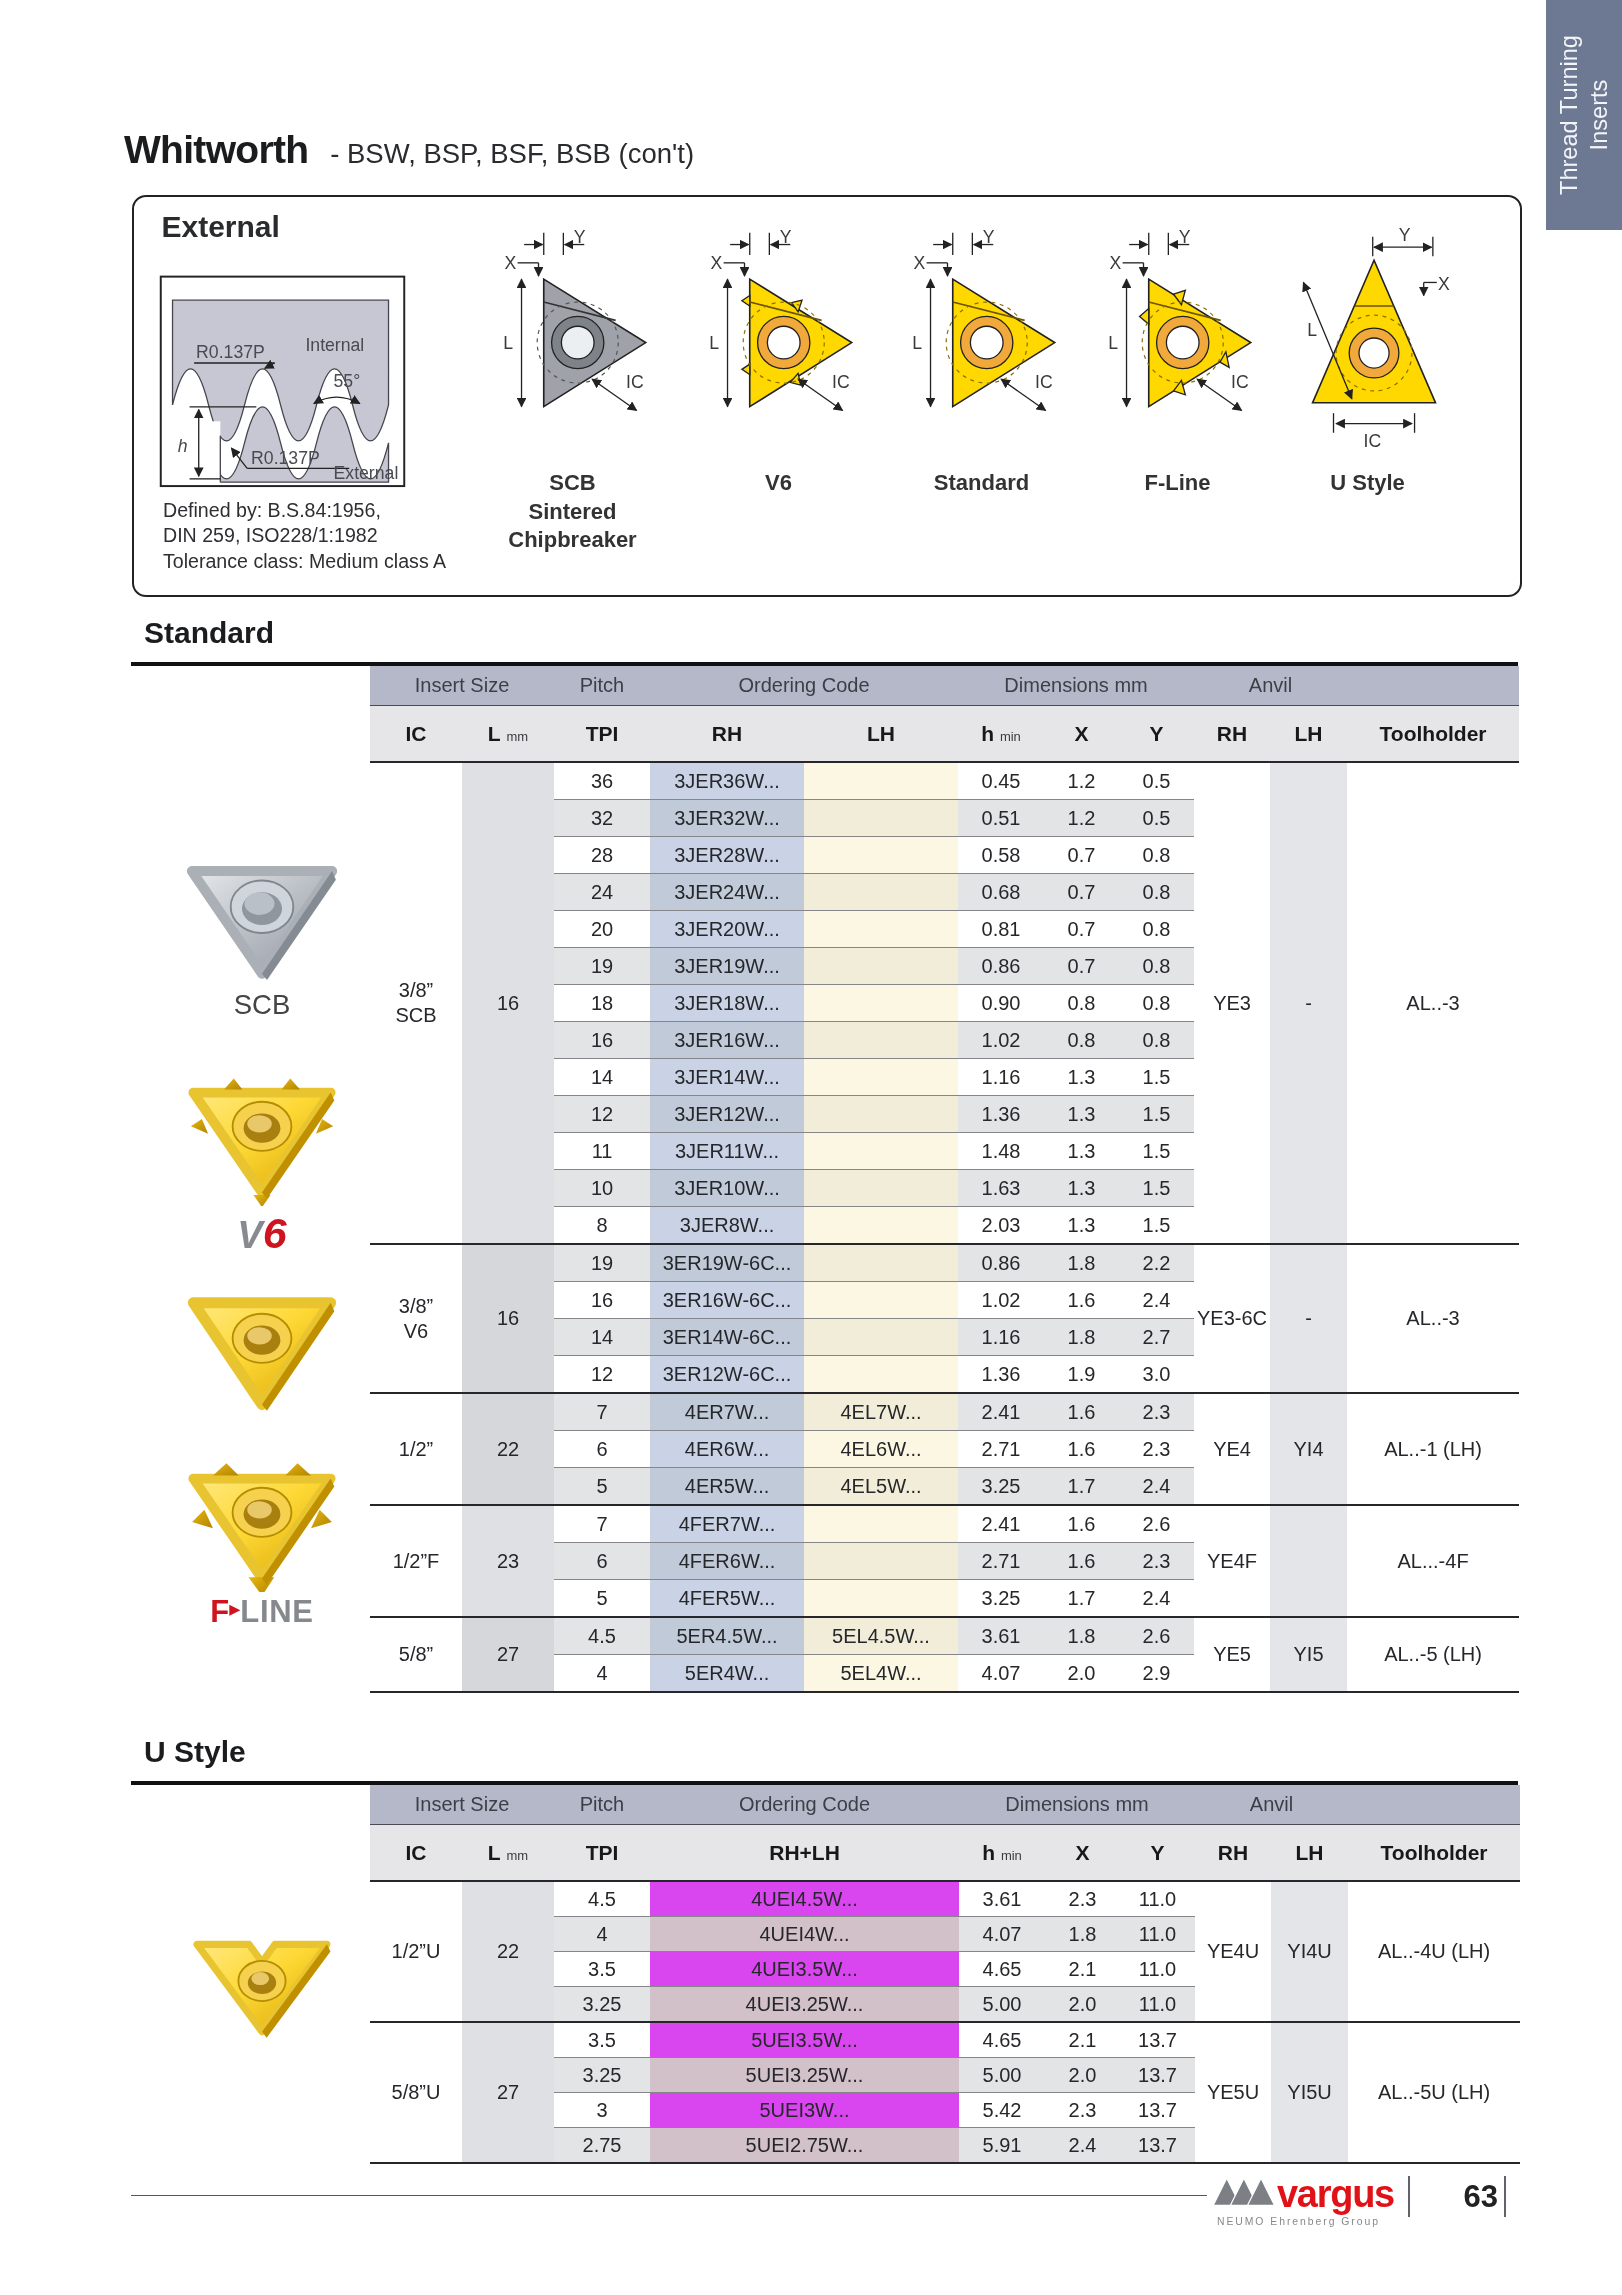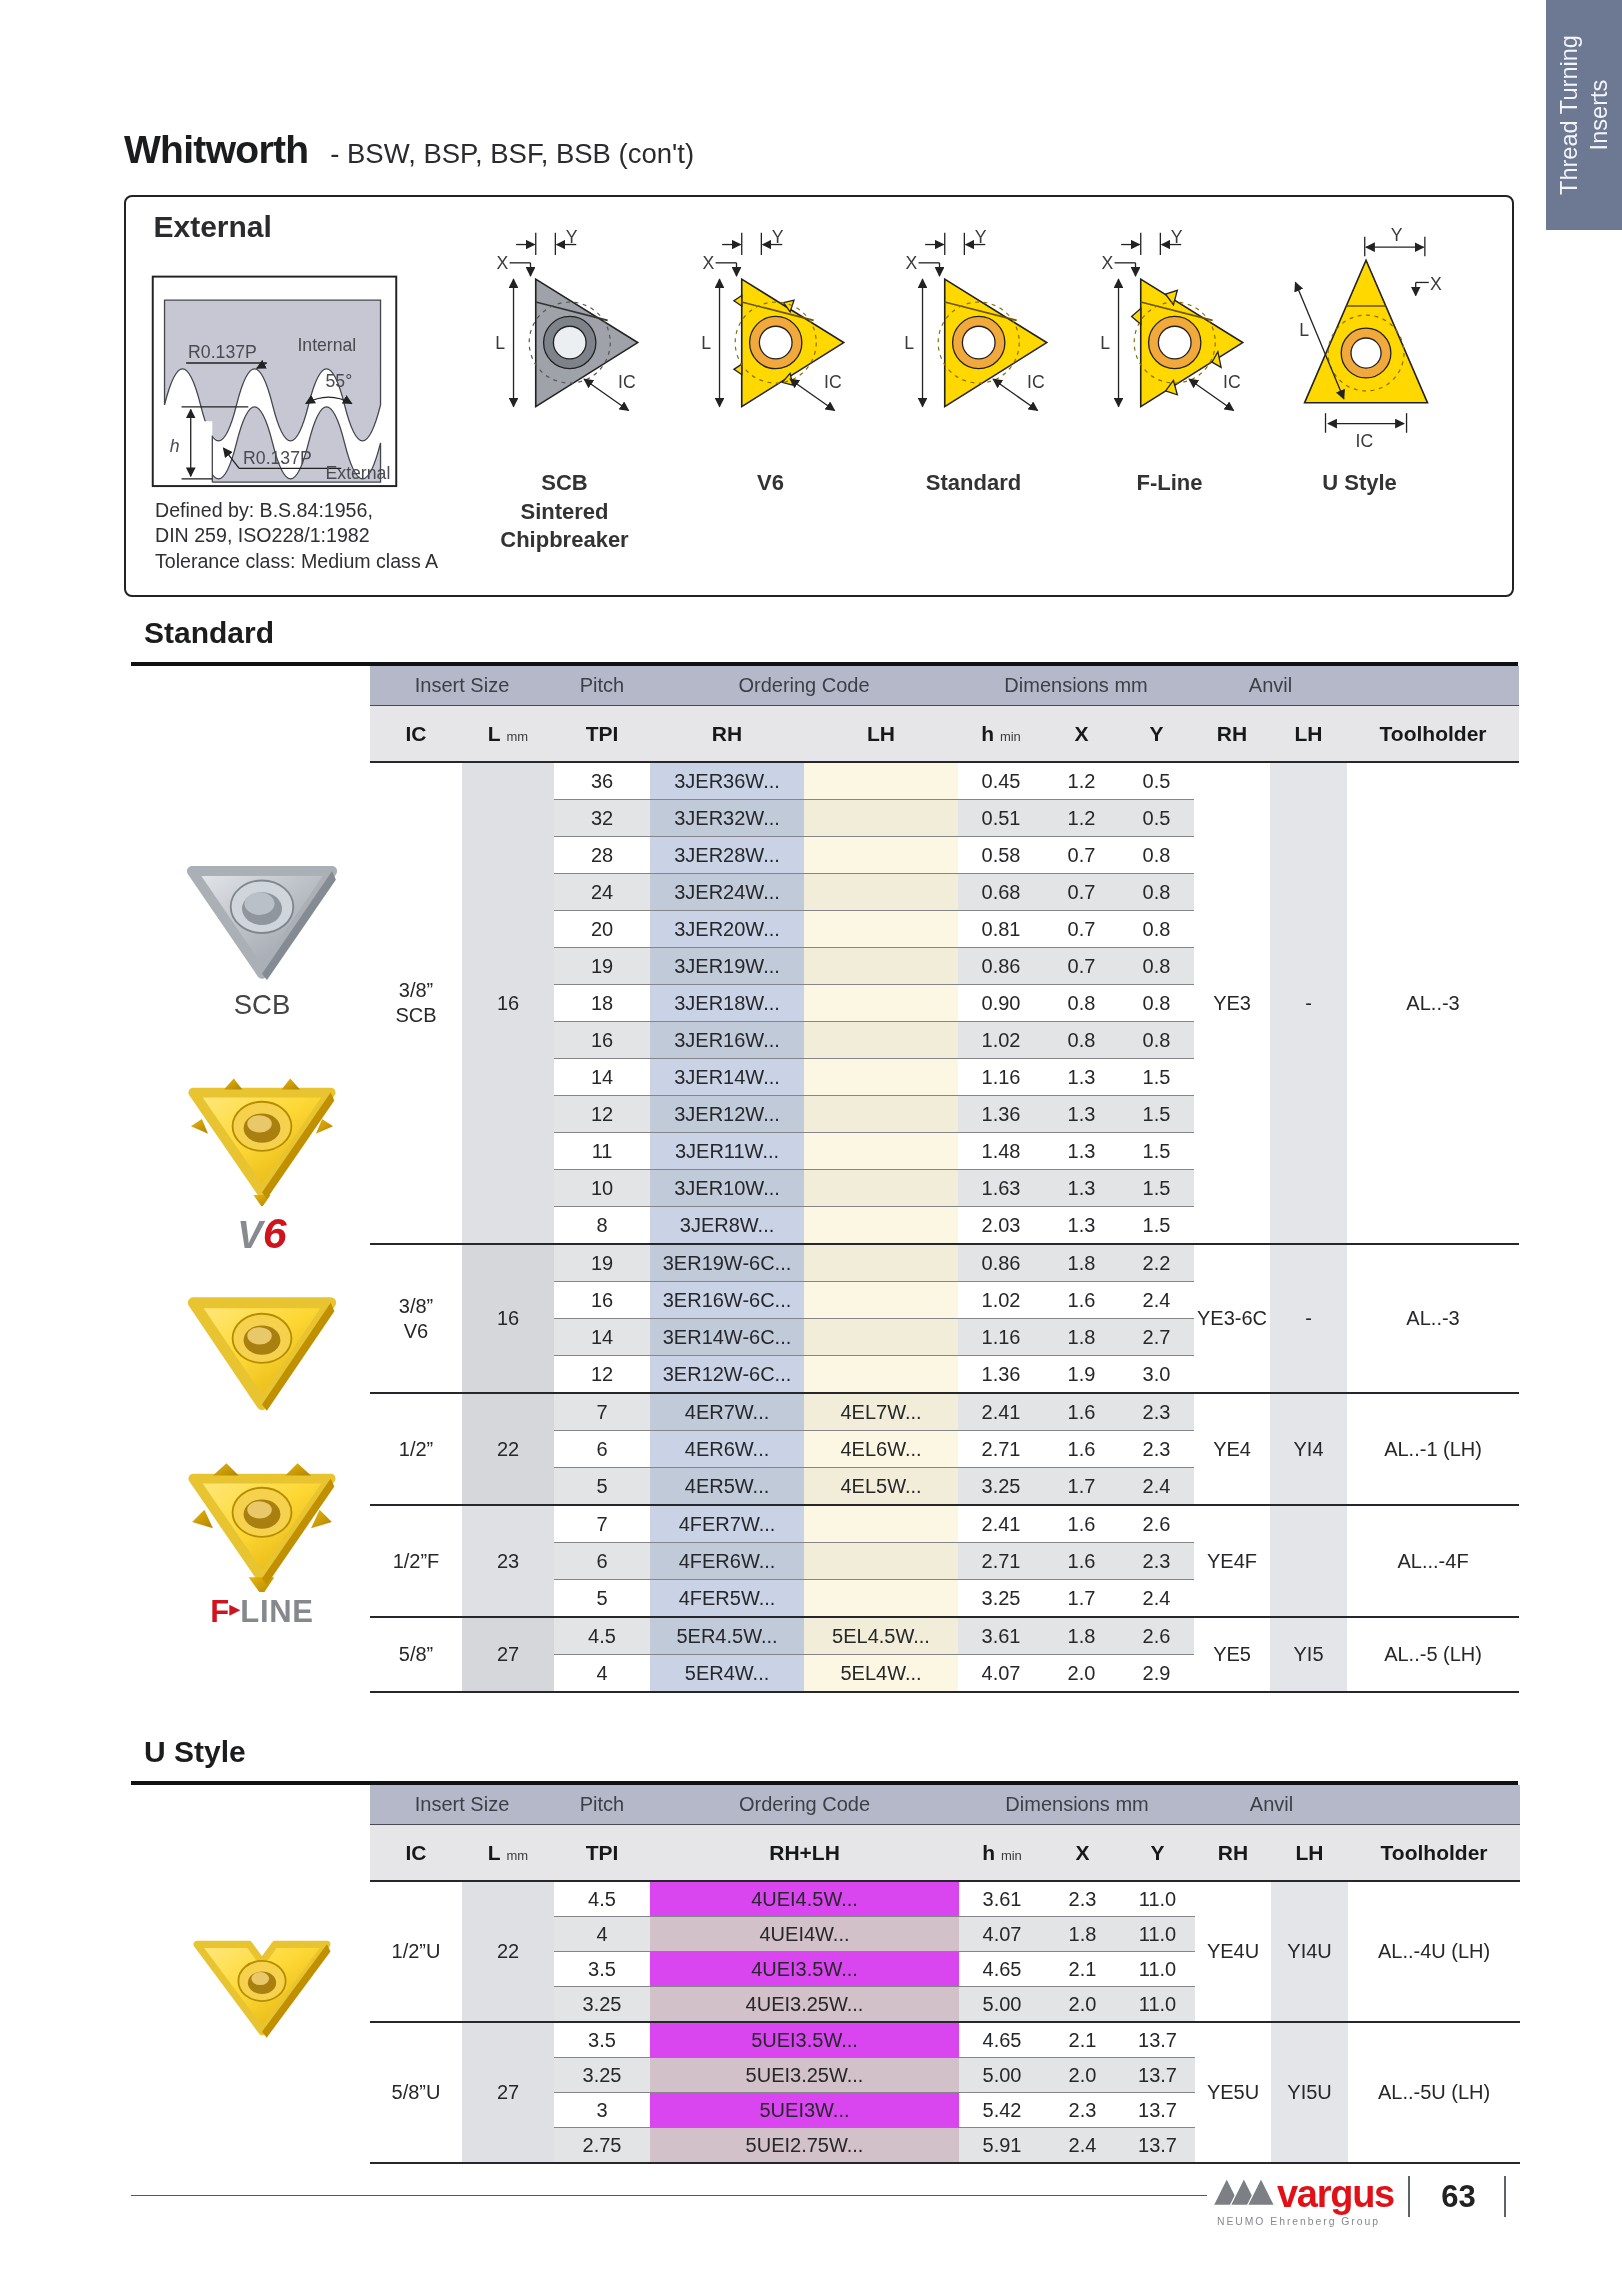--- a/index.html
+++ b/index.html
@@ -13,22 +13,22 @@
       transform:rotate(-90deg) translateX(-230px);transform-origin:0 0;
       display:flex;flex-direction:column;justify-content:center;align-items:center;
       color:#f4f5f8;font-size:23.6px;line-height:1.25;text-align:center;}
 
   
   #title{position:absolute;left:124px;top:128px;white-space:nowrap;}
   #title .main{font-size:39px;font-weight:bold;color:#1b1c1e;letter-spacing:-0.7px;}
   #title .sub{font-size:27.5px;color:#2a2b2e;margin-left:19px;}
 
   
-  #ext-box{position:absolute;left:124px;top:195px;width:1386px;height:398px;
-     border:2px solid #222;border-radius:8px;background:#fff;}
+  #ext-box{position:absolute;left:132px;top:195px;width:1386px;height:398px;
+     border:2px solid #222;border-radius:14px;background:#fff;}
   #ext-title{position:absolute;left:27.5px;top:13px;font-size:30px;font-weight:bold;color:#2a2b2e;}
   .dia{position:absolute;top:19.6px;width:183px;height:242px;}
   .dia-label{position:absolute;top:272px;width:183px;text-align:center;
       font-size:22px;font-weight:bold;color:#333;line-height:1.3;}
   svg text{font-family:"Liberation Sans", sans-serif;}
   .dlab{font-size:27px;fill:#3a3a3a;}
   .plab{font-size:27px;fill:#4a4a52;}
   #defined{position:absolute;left:29px;top:301px;font-size:19.6px;color:#2e2f33;line-height:1.3;}
 
   
@@ -64,21 +64,21 @@
   #v6-logo .v6-v{font-style:italic;font-weight:900;font-size:38px;color:#878b90;}
   #v6-logo .v6-6{font-style:italic;font-weight:900;font-size:43px;color:#cf1420;}
   #fl-logo{position:absolute;left:164px;top:1594px;width:196px;text-align:center;white-space:nowrap;}
   #fl-logo .fl-f{font-weight:900;font-size:31px;color:#cf1420;}
   #fl-logo .fl-a{font-size:14.4px;color:#cf1420;vertical-align:7.9px;}
   #fl-logo .fl-l{font-weight:900;font-size:31px;color:#85898d;letter-spacing:0.7px;}
 
   
   #foot-line{position:absolute;left:131px;top:2195px;width:1076px;height:1.3px;background:#55575a;}
   .foot-bar{position:absolute;top:2176px;width:2px;height:41px;background:#606468;}
-  #page-num{position:absolute;left:1419px;top:2179px;width:79px;text-align:center;
+  #page-num{position:absolute;left:1419px;top:2179px;width:79px;text-align:right;
       font-size:31px;font-weight:bold;color:#222;}
   #brand{position:absolute;left:1212px;top:2171px;}
 </style>
 </head>
 <body>
 
 <div id="page">
 
   <svg width="0" height="0" style="position:absolute" aria-hidden="true">
     <defs>

